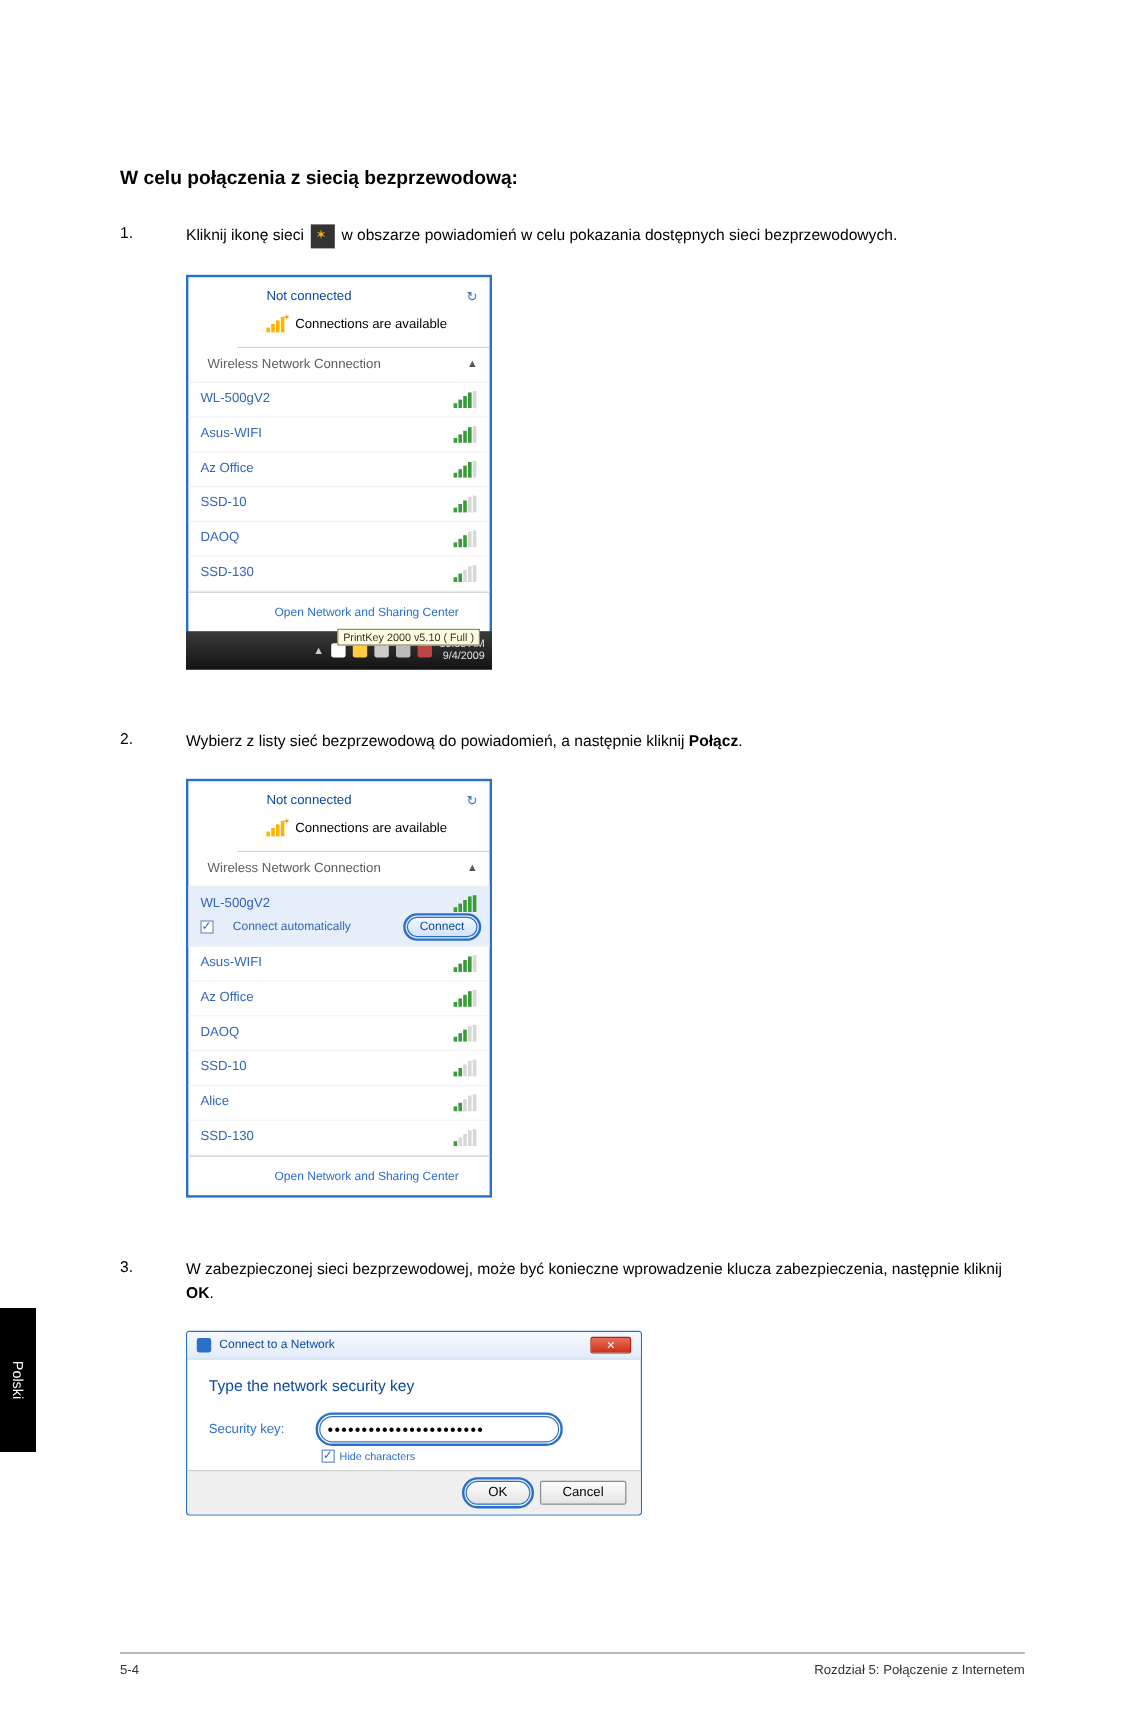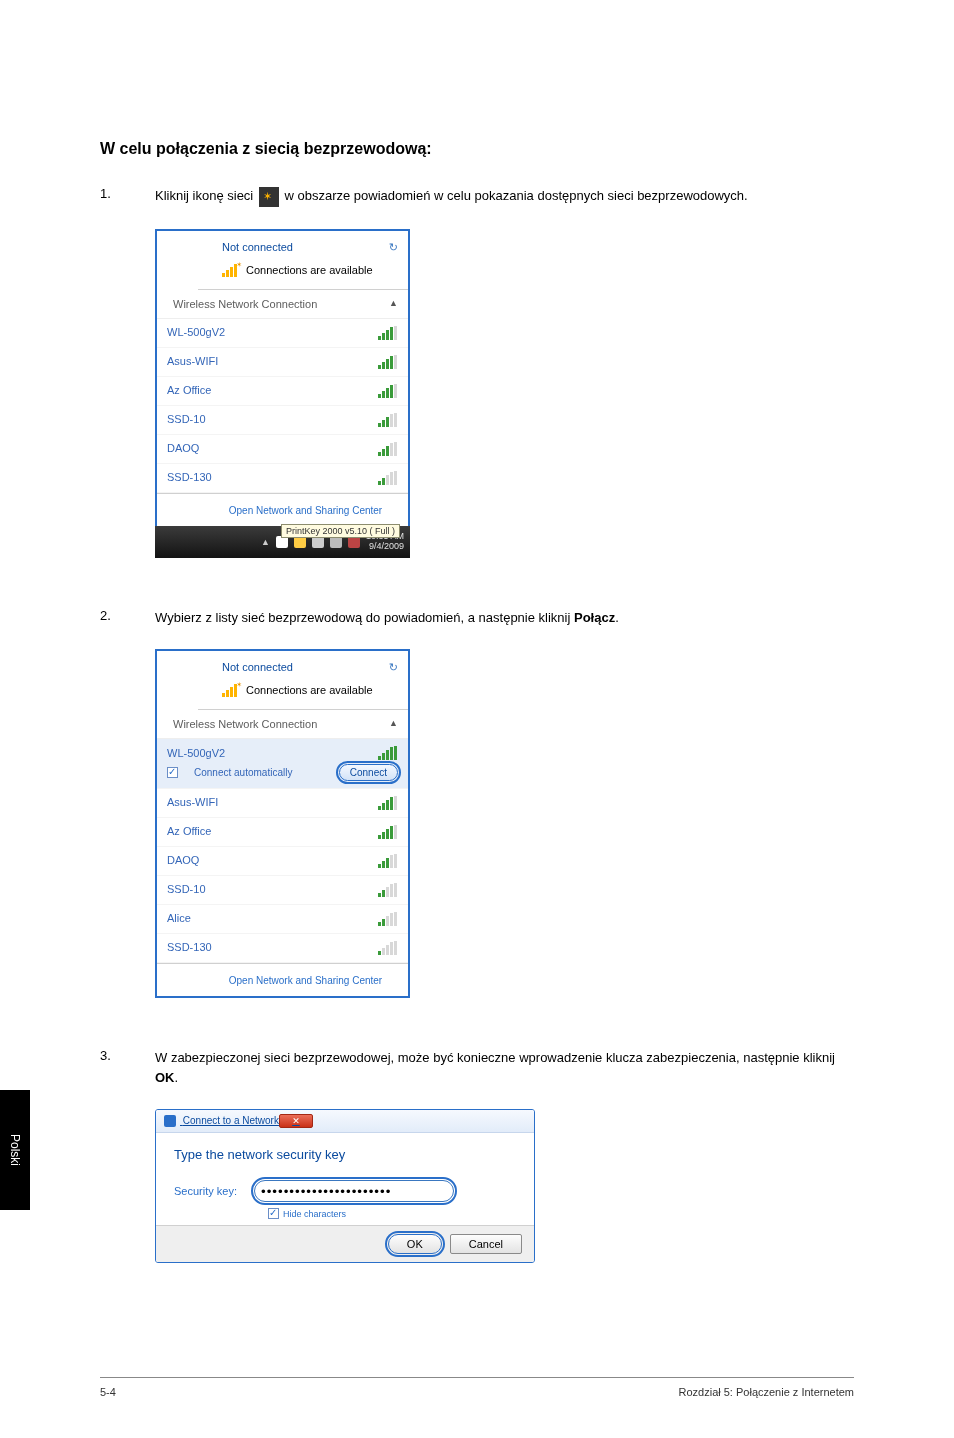--- a/index.html
+++ b/index.html
@@ -234,35 +234,35 @@
     background: #fff;
     font-size: 11px;
     border-radius: 3px;
     overflow: hidden;
   }
   .dlg-title {
     background: linear-gradient(#f6f9fe,#e2ecf9);
     border-bottom: 1px solid #c7d6ec;
     padding: 4px 8px;
     display: flex;
+    justify-content: space-between;
     align-items: center;
     color: #0a4a9e;
     font-size: 10px;
-    text-decoration: underline;
   }
   .dlg-close {
     width: 34px; height: 14px;
     background: linear-gradient(#eb6e59,#c93118);
     border: 1px solid #a32814;
     border-radius: 2px;
     color:#fff; font-size:9px; text-align:center; line-height:12px;
   }
   .dlg-body { padding: 14px 18px 6px 18px; }
   .dlg-head { color: #0a4a9e; font-size: 13px; margin-bottom: 18px; }
-  .dlg-row { display:flex; align-items:center; gap: 0; }
+  .dlg-row { display:flex; align-items:center; gap: 12px; }
   .dlg-label { color:#2a6fc9; font-size:11px; width:80px; }
   .dlg-input {
     border:1px solid #3a77c0;
     height: 22px; width: 200px;
     padding: 0 6px;
     letter-spacing: 1px;
     outline: 2px solid #2a6fc9;
     outline-offset: 1px;
     border-radius: 11px;
   }

